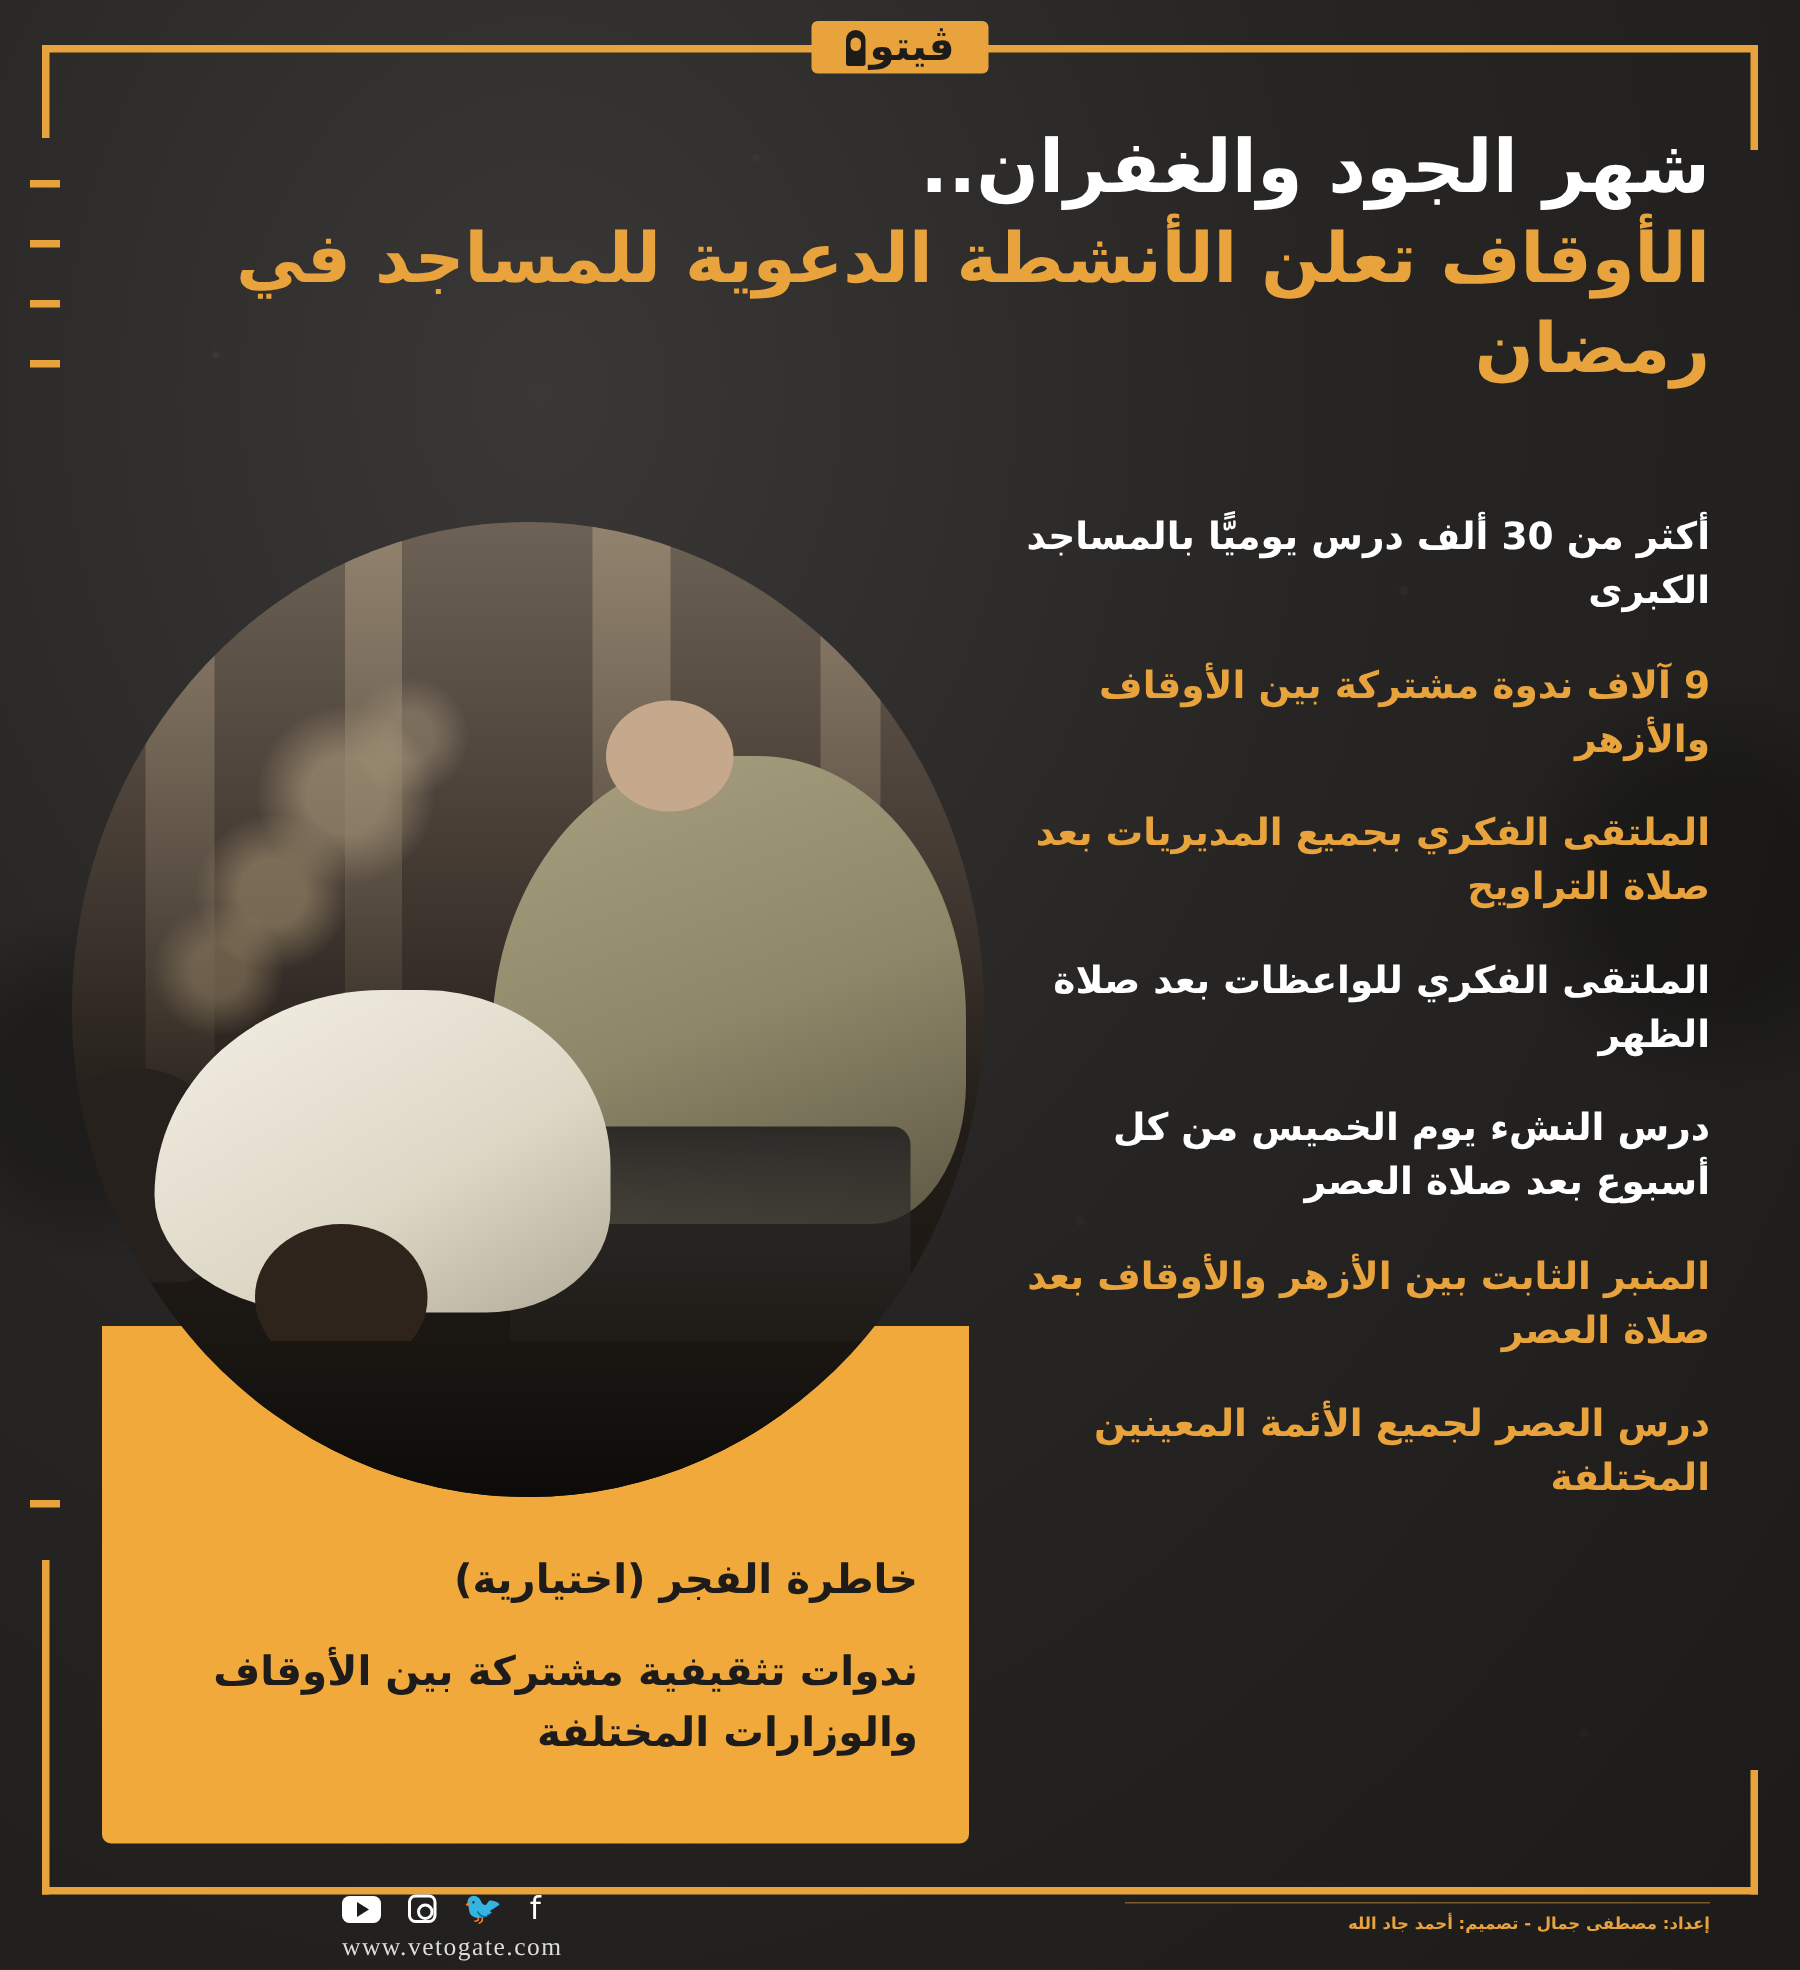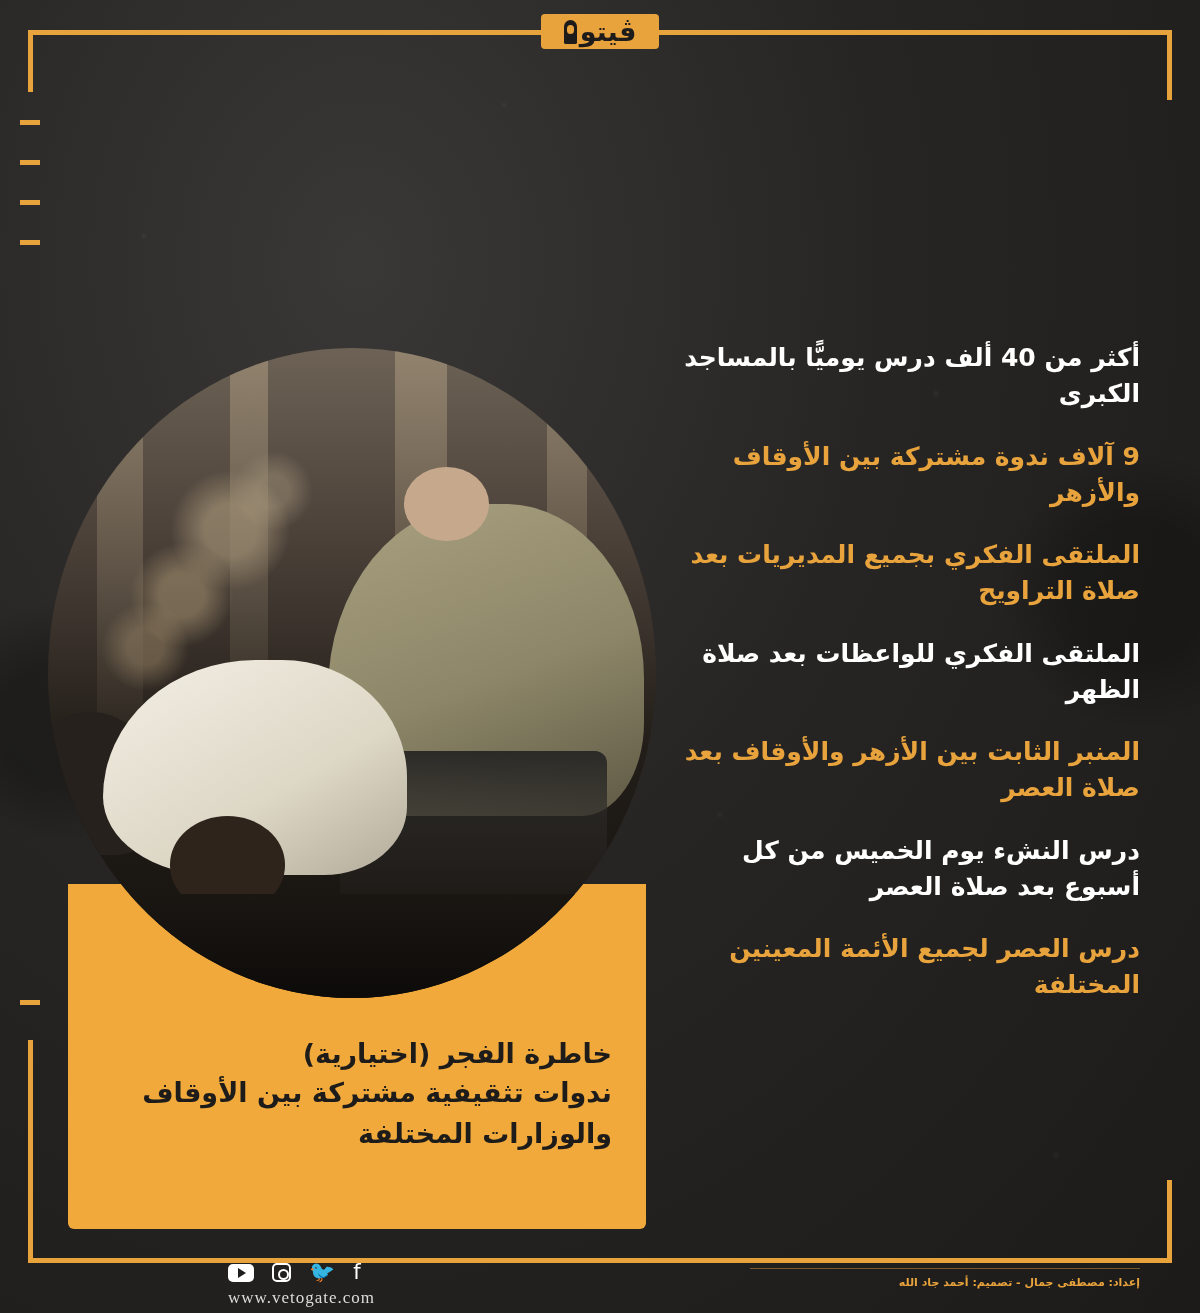--- a/index.html
+++ b/index.html
@@ -236,20 +236,21 @@
     z-index: 2;
     direction: rtl;
     text-align: right;
     padding: 150px 34px 0 34px;
   }
   .gp-line1 {
     color: #1d1c1b;
     font-size: 27px;
     font-weight: bold;
     line-height: 1.45;
+    margin-bottom: 22px;
   }
   .gp-line2 {
     color: #1d1c1b;
     font-size: 27px;
     font-weight: bold;
     line-height: 1.5;
   }
 
   
   .bullets {
@@ -362,20 +363,24 @@
   <div class="dash" style="top:160px"></div>
   <div class="dash" style="top:200px"></div>
   <div class="dash" style="top:240px"></div>
   <div class="dash" style="top:1000px"></div>
 
   <div class="logo">
     <span class="logo-text">ڤيتو</span>
     <span class="logo-mark"></span>
   </div>
 
+  <div class="headline">
+    <div class="l1">شهر الجود والغفران..</div>
+    <div class="l2">الأوقاف تعلن الأنشطة الدعوية للمساجد في رمضان</div>
+  </div>
 
   <div class="photo-wrap">
     <div class="photo">
       <div class="col c1"></div>
       <div class="col c2"></div>
       <div class="col c3"></div>
       <div class="col c4"></div>
       <div class="figure-bow"></div>
       <div class="figure-legs"></div>
       <div class="figure-dark-left"></div>
@@ -385,26 +390,26 @@
       <div class="floor"></div>
     </div>
   </div>
 
   <div class="gold-panel">
     <div class="gp-line1">خاطرة الفجر (اختيارية)</div>
     <div class="gp-line2">ندوات تثقيفية مشتركة بين الأوقاف والوزارات المختلفة</div>
   </div>
 
   <div class="bullets">
-    <div class="bullet white">أكثر من 40 ألف درس يوميًّا بالمساجد الكبرى</div>
+    <div class="bullet white">أكثر من 30 ألف درس يوميًّا بالمساجد الكبرى</div>
     <div class="bullet gold">9 آلاف ندوة مشتركة بين الأوقاف والأزهر</div>
     <div class="bullet gold">الملتقى الفكري بجميع المديريات بعد صلاة التراويح</div>
     <div class="bullet white">الملتقى الفكري للواعظات بعد صلاة الظهر</div>
+    <div class="bullet white">درس النشء يوم الخميس من كل أسبوع بعد صلاة العصر</div>
     <div class="bullet gold">المنبر الثابت بين الأزهر والأوقاف بعد صلاة العصر</div>
-    <div class="bullet white">درس النشء يوم الخميس من كل أسبوع بعد صلاة العصر</div>
     <div class="bullet gold">درس العصر لجميع الأئمة المعينين المختلفة</div>
   </div>
 
   <div class="social">
     <span>f</span>
     <span>🐦</span>
     <span class="ig-box"></span>
     <span class="yt-box"></span>
   </div>
 

